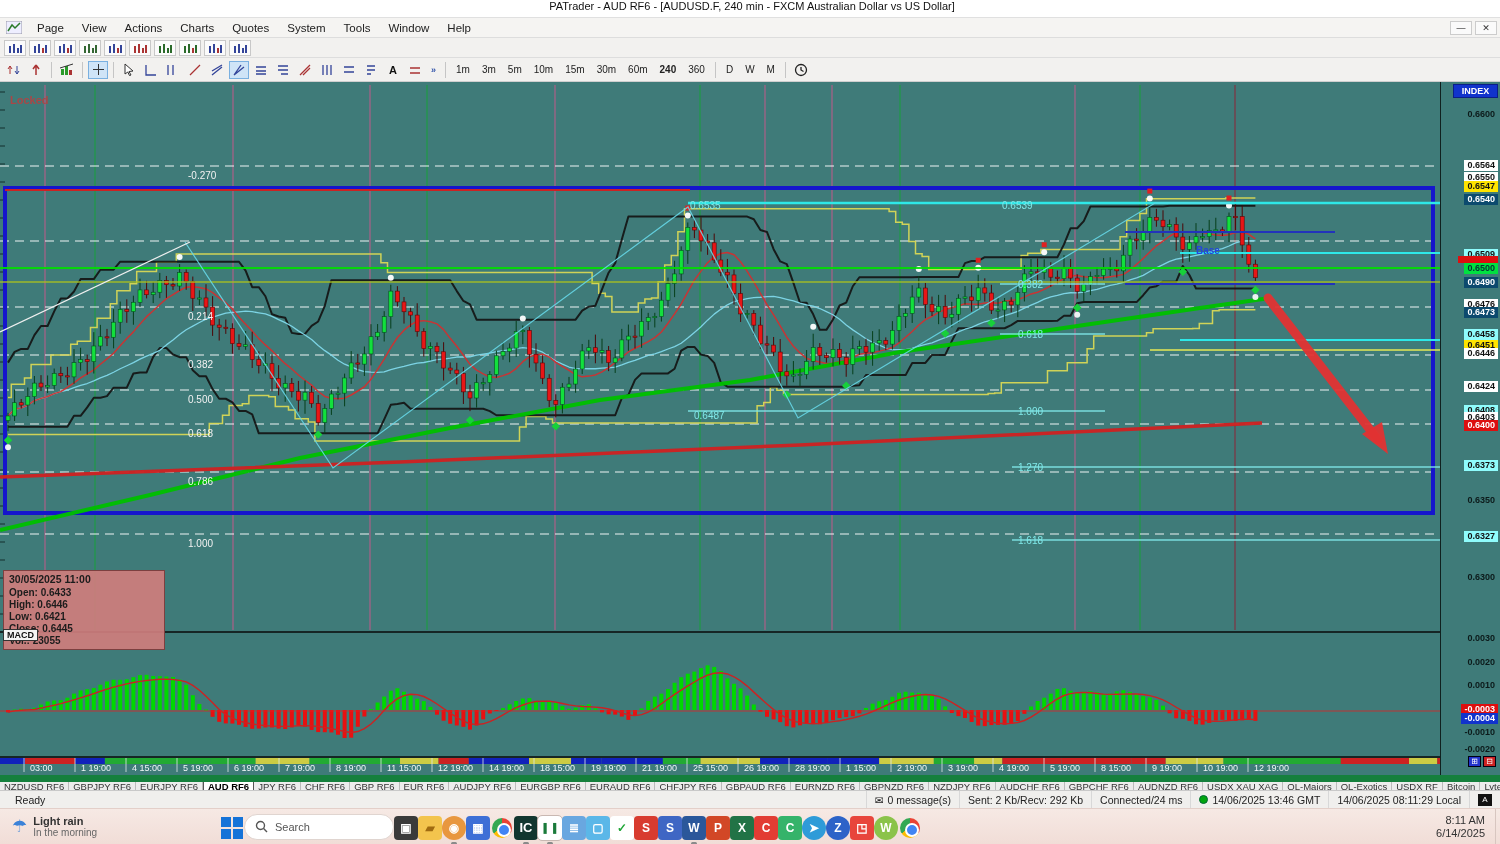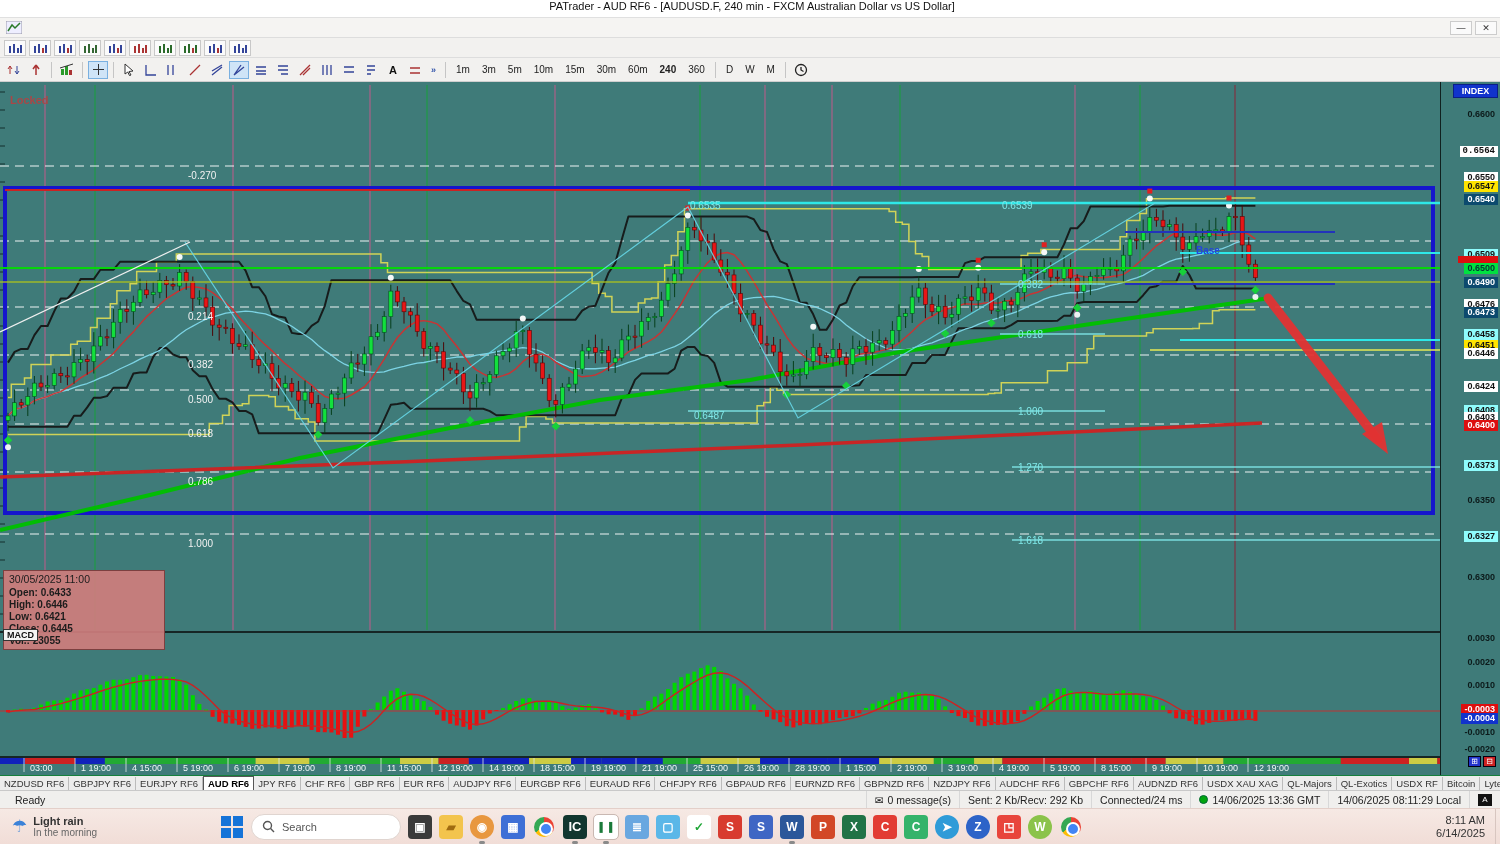--- a/index.html
+++ b/index.html
@@ -44,43 +44,43 @@
   .lb-green { background:#00e040; color:#033; }
   .lb-red { background:#dd0f0f; color:#fff; }
   .lb-blue { background:#1133cc; color:#fff; }
   .index-btn { position:absolute; top:2px; right:2px; left:12px; background:#1133cc; color:#fff; font-size:9px; font-weight:bold; text-align:center; padding:1px 0; border:1px solid #0a1e88; }
   .axis-mini-btns { position:absolute; bottom:8px; right:4px; display:flex; gap:2px; }
   .mini-btn { width:13px; height:11px; font-size:8px; color:#fff; display:flex; align-items:center; justify-content:center; border:1px solid #001; }
   .mini-btn.b { background:#2233cc; } .mini-btn.r { background:#cc2222; }
 
   .locked-lab { position:absolute; left:10px; top:12px; color:#a94747; font-size:11px; font-weight:bold; }
   .info-box { position:absolute; left:3px; top:488px; width:162px; background:rgba(207,125,125,0.92); border:1px solid #7c4040; padding:2px 5px; color:#1c1c1c; }
-  .info-box .ib-title { font-size:10.5px; font-weight:normal; margin-bottom:2px; }
+  .info-box .ib-title { font-size:10.5px; font-weight:bold; margin-bottom:2px; }
   .info-box .ib-row { font-size:10px; font-weight:bold; line-height:12px; }
   .macd-lab { position:absolute; left:3px; top:547px; background:#f5f5f5; border:1px solid #333; font-size:9px; font-weight:bold; padding:0 3px; color:#111; z-index:3; }
 
   
-  .tabbar { height:15px; background:#ececec; display:flex; align-items:center; font-size:9.5px; color:#333; overflow:hidden; border-top:1px solid #15803d; }
+  .tabbar { height:15px; background:#ececec; display:flex; align-items:center; font-size:9.5px; color:#333; overflow:hidden; border-top:7px solid #15803d; }
   .tab-item { padding:0 4px; white-space:nowrap; border-right:1px solid #bbb; line-height:13px; }
   .tab-item.active { font-weight:bold; background:#fff; border:1px solid #555; color:#000; }
 
   
   .statusbar { height:18px; background:#f0efed; display:flex; align-items:center; font-size:10.5px; color:#222; border-top:1px solid #c9c9c9;padding-left:7px; }
   .sb-seg { padding:0 8px; height:100%; display:flex; align-items:center; gap:4px; border-left:1px solid #d8d8d8; white-space:nowrap; }
   .sb-ready { flex:1; border-left:none; }
   .led { width:9px; height:9px; border-radius:50%; background:#00a50e; border:1px solid #063; }
   .sb-ico-a { width:14px; height:12px; background:#111; color:#fff; font-size:8px; display:flex; align-items:center; justify-content:center; }
 
   
   .taskbar { height:36px; background:linear-gradient(#f6e9e4,#f1ddd7); display:flex; align-items:center; border-top:1px solid #e3cfc9; }
   .weather { display:flex; align-items:center; gap:6px; padding-left:12px; width:220px; }
   .weather .w-ico { font-size:17px; color:#3b82d8; }
   .weather .w-l1 { font-size:11px; color:#333; font-weight:bold; }
   .weather .w-l2 { font-size:10px; color:#666; }
-  .tb-center { display:flex; align-items:center; gap:7px; }
+  .tb-center { display:flex; align-items:flex-end; }
   .start-btn { width:24px; height:24px; display:grid; grid-template-columns:10px 10px; grid-gap:2px; align-content:center; justify-content:center; }
   .start-btn div { width:10px; height:10px; background:#1573d8; }
   .search-pill { width:150px; height:26px; background:#fff; border:1px solid #e0d5d0; border-radius:13px; display:flex; align-items:center; gap:7px; padding-left:10px; font-size:11px; color:#555; }
   .tk-ico { width:24px; height:24px; border-radius:4px; display:flex; align-items:center; justify-content:center; font-size:12px; font-weight:bold; position:relative; }
   .tk-ico.round { border-radius:50%; }
   .tk-ico.active { background:#fdfdfd; outline:1px solid #c9b8b2; }
   .tk-ico .dot { position:absolute; bottom:-5px; left:9px; width:6px; height:2.5px; border-radius:2px; background:#8a8a8a; }
   .chrome-ball { width:20px; height:20px; border-radius:50%; background:conic-gradient(#ea4335 0 33%, #fbbc05 0 66%, #34a853 0 100%); position:relative; }
   .chrome-ball::after { content:""; position:absolute; left:5px; top:5px; width:10px; height:10px; border-radius:50%; background:#4285f4; border:2px solid #fff; }
   .clock-blk { margin-left:auto; text-align:right; font-size:11px; color:#333; padding-right:10px; line-height:13px; }
@@ -101,20 +101,21 @@
     <div class="win-btn">—</div>
     <div class="win-btn">❐</div>
     <div class="win-btn close">✕</div>
   </div>
 
   <div class="menubar">
     <svg class="menu-ico" viewBox="0 0 16 13">
         <rect width="16" height="13" fill="#eef" stroke="#99a"></rect>
         <path d="M2 10 L6 4 L9 7 L14 2" stroke="#2a7a2a" fill="none" stroke-width="1.5"></path>
       </svg>
+    <span id="menu-items"><span class="menu-item">Page</span><span class="menu-item">View</span><span class="menu-item">Actions</span><span class="menu-item">Charts</span><span class="menu-item">Quotes</span><span class="menu-item">System</span><span class="menu-item">Tools</span><span class="menu-item">Window</span><span class="menu-item">Help</span></span>
     <div class="spacer"></div>
     <div class="mdi-btn">—</div>
     <div class="mdi-btn">✕</div>
   </div>
 
   <div class="toolbar1" id="toolbar1">
       <span class="tb-ico">
         <svg width="16" height="12" viewBox="0 0 16 12">
           <line x1="3" y1="11" x2="3" y2="4" stroke="#334499" stroke-width="2"></line>
           <line x1="7" y1="11" x2="7" y2="2" stroke="#334499" stroke-width="2"></line>
@@ -1106,21 +1107,21 @@
         <text x="1254" y="689" fill="#f0f8f8" font-size="9">12 19:00</text>
       </svg>
 
     <div class="price-axis" id="price-axis">
       <div class="index-btn">INDEX</div>
       <div class="axis-mini-btns">
         <div class="mini-btn b">⊞</div>
         <div class="mini-btn r">⊟</div>
       </div>
     <div class="axis-lab lb-plain" style="top: 27px;">0.6600</div>
-        <div class="axis-lab lb-white" style="top: 64px; font-family: Liberation Mono, monospace;">0.6564</div>
+        <div class="axis-lab lb-white" style="top: 78px;">0.6564</div>
         <div class="axis-lab lb-white" style="top: 90px;">0.6550</div>
         <div class="axis-lab lb-yellow" style="top: 99px;">0.6547</div>
         <div class="axis-lab lb-black" style="top: 112px;">0.6540</div>
         <div class="axis-lab lb-cyan" style="top: 167px;">0.6509</div>
         <div class="axis-lab lb-red" style="top: 174px; height: 7px; width: 40px;"></div>
         <div class="axis-lab lb-green" style="top: 181px;">0.6500</div>
         <div class="axis-lab lb-black" style="top: 195px;">0.6490</div>
         <div class="axis-lab lb-white" style="top: 217px;">0.6476</div>
         <div class="axis-lab lb-black" style="top: 225px;">0.6473</div>
         <div class="axis-lab lb-cyan" style="top: 247px;">0.6458</div>
@@ -1188,21 +1189,21 @@
   <div class="statusbar">
     <div class="sb-seg sb-ready">Ready</div>
     <div class="sb-seg">
       <span>✉</span>
       <span>0 message(s)</span>
     </div>
     <div class="sb-seg">Sent: 2 Kb/Recv: 292 Kb</div>
     <div class="sb-seg">Connected/24 ms</div>
     <div class="sb-seg">
       <span class="led"></span>
-      <span>14/06/2025 13:36 GMT</span>
+      <span>14/06/2025 13:46 GMT</span>
     </div>
     <div class="sb-seg">14/06/2025 08:11:29 Local</div>
     <div class="sb-seg">
         <span class="sb-ico-a">A</span>
       </div>
   </div>
 
   <div class="taskbar">
     <div class="weather">
       <span class="w-ico">☂</span>

